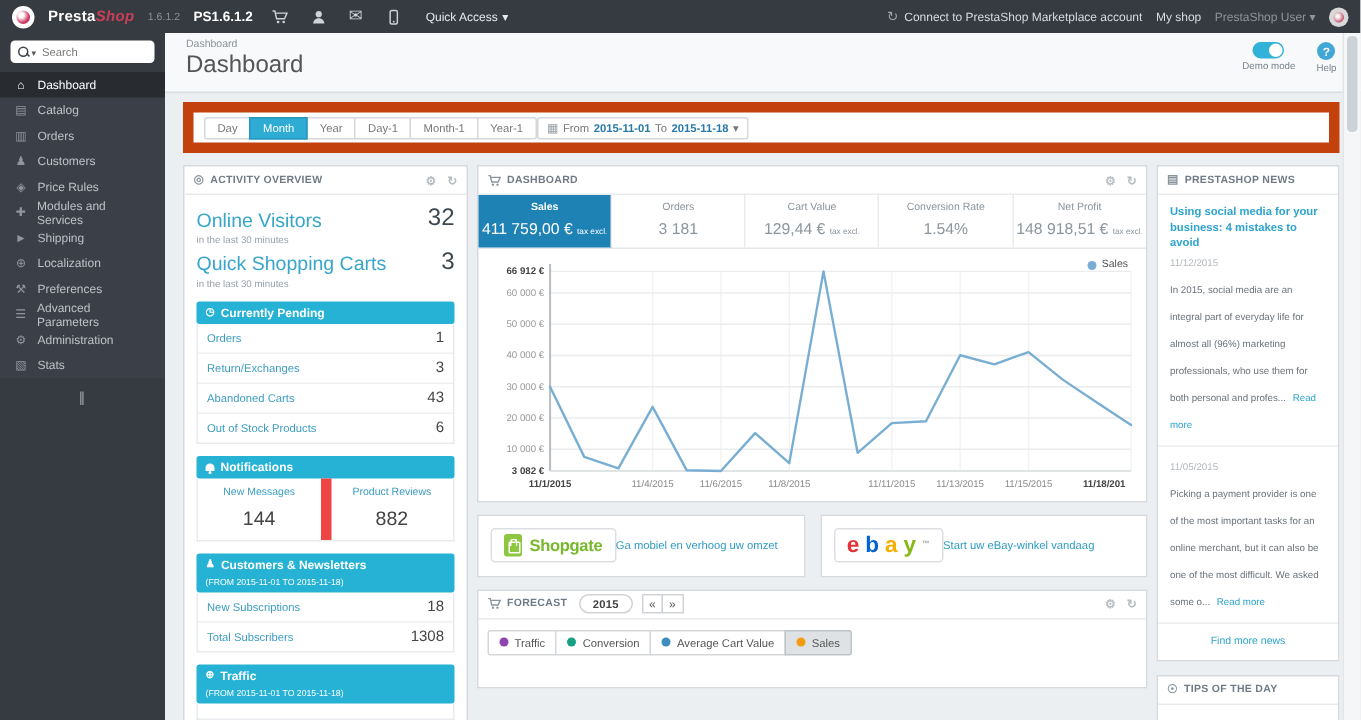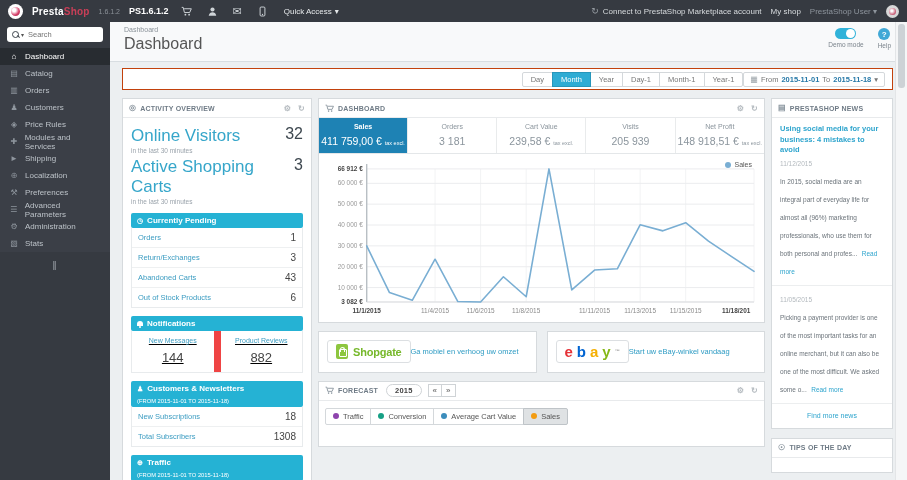--- a/index.html
+++ b/index.html
@@ -8,21 +8,21 @@
   .flex1{flex:1;}
   a{text-decoration:none;cursor:pointer;}
   button{font-family:"Liberation Sans",sans-serif;cursor:pointer;}
 
   
   .topbar{height:22px;background:#363a41;display:flex;align-items:center;gap:9px;padding:0 8px;color:#fff;font-size:8px;}
   .logo{width:15px;height:15px;border-radius:50%;background:#fff;position:relative;flex:0 0 auto;}
   .logo::after{content:"";position:absolute;left:3px;top:3px;width:9px;height:9px;border-radius:50%;
                background:radial-gradient(circle at 35% 35%,#fff 20%,#d53d67 60%,#8e2f4e 100%);}
   .brand{font-size:10px;font-weight:bold;letter-spacing:.2px;}
-  .brand .b2{color:#c93f58;}
+  .brand .b2{color:#c93f58;font-style:italic;}
   .ver{color:#8b9198;font-size:7px;}
   .verbadge{font-weight:bold;font-size:9px;}
   .tb-ico{display:inline-flex;align-items:center;margin:0 3px;}
   .tb-ico svg{display:block;}
   .env{color:#cfd4d8;font-size:11px;line-height:1;}
   .qa{background:none;border:none;color:#e6e9eb;font-size:8px;display:flex;gap:3px;padding:0 4px;}
   .tb-link{color:#d7dbde;font-size:8px;display:flex;align-items:center;gap:4px;}
   .tb-link .lk-ico{color:#9aa0a6;font-size:9px;}
   .usermenu{color:#8d949c;font-size:8px;}
   .avatar{width:13px;height:13px;border-radius:50%;background:#d8d8d8;position:relative;overflow:hidden;flex:0 0 auto;}
@@ -51,21 +51,21 @@
   .title{margin:2px 0 0;font-size:16px;font-weight:normal;color:#555;}
   .head-tools{position:absolute;right:16px;top:6px;display:flex;gap:14px;}
   .tool{display:flex;flex-direction:column;align-items:center;gap:2px;}
   .toggle{width:21px;height:11px;border-radius:6px;background:#30b2d9;position:relative;display:inline-block;cursor:pointer;}
   .toggle .knob{position:absolute;right:1px;top:1px;width:9px;height:9px;border-radius:50%;background:#fff;}
   .help-ico{width:12px;height:12px;border-radius:50%;background:#41a8d6;color:#fff;font-size:8px;font-weight:bold;
             display:inline-flex;align-items:center;justify-content:center;cursor:pointer;}
   .tool-lbl{font-size:6.5px;color:#7b848c;}
 
   .content{flex:1;padding:6px 14px 0 12px;overflow:hidden;}
-  .filterbar{background:#fff;border:1px solid #c2410c;height:20px;display:flex;align-items:center;justify-content:flex-end;padding:0 7px;}
+  .filterbar{background:#fff;border:7px solid #c2410c;height:20px;display:flex;align-items:center;justify-content:flex-start;padding:0 7px;}
   .btn-group{display:flex;}
   .btn-group button{font-size:7.5px;color:#777;background:#fff;border:1px solid #d4d8db;margin-left:-1px;padding:2px 8px;}
   .btn-group button:first-child{border-radius:2px 0 0 2px;margin-left:0;}
   .btn-group button:last-child{border-radius:0 2px 2px 0;}
   .btn-group button.active{background:#2eacd4;border-color:#2796bb;color:#fff;position:relative;}
   .date-btn{display:flex;align-items:center;gap:3px;border:1px solid #d4d8db;border-radius:2px;background:#fff;
             font-size:7.5px;color:#777;padding:2px 6px;}
   .date-btn b{color:#2779a8;}
   .cal{color:#98a0a6;font-size:8px;}
 
@@ -73,36 +73,36 @@
   .panel{background:#fff;border:1px solid #d6dadd;}
   .panel-head{display:flex;align-items:center;min-height:16px;padding:1px 6px;border-bottom:1px solid #e8eaec;
               color:#6f7b86;font-size:7px;font-weight:bold;letter-spacing:.2px;gap:4px;}
   .ph-ico{color:#8a959e;font-size:8px;line-height:1;display:inline-flex;}
   .tools{margin-left:auto;display:flex;gap:7px;color:#b6bcc1;font-size:8px;}
   .tools span{cursor:pointer;}
 
   
   .act-body{padding:5px 8px 8px;}
   .metric{display:flex;justify-content:space-between;align-items:flex-start;margin-top:3px;}
-  .metric .m-l{color:#36a6ca;font-size:17px;}
+  .metric .m-l{color:#36a6ca;font-size:13px;}
   .metric .m-sub{font-size:6.5px;color:#9aa3ab;margin-top:1px;}
   .metric .m-v{font-size:16px;color:#3d474f;font-weight:300;line-height:1;}
   .section-head{background:#25b2d4;color:#fff;font-size:8px;font-weight:bold;padding:3px 6px;border-radius:2px;margin-top:8px;
                 display:flex;align-items:center;gap:4px;flex-wrap:wrap;}
   .section-head .sh-sub{flex-basis:100%;font-size:5.8px;font-weight:normal;margin-top:1px;}
   .sh-ico{font-size:7px;line-height:1;}
   .bell{width:6px;height:5px;background:#fff;border-radius:3px 3px 0 0;position:relative;display:inline-block;}
   .bell::after{content:"";position:absolute;left:2px;bottom:-2px;width:2px;height:2px;border-radius:50%;background:#fff;}
   .list{border:1px solid #e8ebed;border-top:none;}
   .list-row{display:flex;justify-content:space-between;align-items:center;padding:4px 6px;border-bottom:1px solid #eef0f1;}
   .list-row:last-child{border-bottom:none;gap:16px;}
   .list-row .lr-l{font-size:7.5px;color:#3d9dc2;}
   .list-row .lr-v{font-size:10px;color:#444;}
   .two-col{display:flex;border:1px solid #e8ebed;border-top:none;text-align:center;}
-  .two-col .cell{flex:1;padding:6px 2px 7px;text-decoration:underline;}
+  .two-col .cell{flex:1;padding:6px 2px 7px;}
   .two-col .cell+.cell{border-left:7px solid #ef4444;}
   .cell .c-l{font-size:7px;color:#3d9dc2;}
   .cell .c-v{font-size:13px;color:#444;margin-top:6px;}
   .ga-row{display:flex;align-items:center;gap:4px;padding:5px 6px;border:1px solid #e8ebed;border-top:none;}
 
   
   .tabs{display:flex;border-bottom:1px solid #e4e7e9;}
   .tab{flex:1;text-align:center;padding:5px 2px 6px;border-right:1px solid #e9ebec;cursor:pointer;}
   .tab:last-child{border-right:none;}
   .t-label{font-size:7px;color:#8b959d;}
@@ -308,21 +308,21 @@
                 <span>↻</span>
               </span>
           </div>
           <div class="act-body">
             <div class="metric">
               <span><span class="m-l">Online Visitors</span>
               <div class="m-sub">in the last 30 minutes</div></span>
               <span class="m-v">32</span>
             </div>
             <div class="metric">
-              <span><span class="m-l">Active Shopping Carts</span>
+              <span><span class="m-l">Quick Shopping Carts</span>
               <div class="m-sub">in the last 30 minutes</div></span>
               <span class="m-v">3</span>
             </div>
 
             <div class="section-head">
               <span class="sh-ico">◷</span>
               <span>Currently Pending</span>
             </div>
             <div class="list">
               <div class="list-row">
@@ -407,25 +407,25 @@
               <div class="tab active">
                   <div class="t-label">Sales</div>
                   <div class="t-value"><span>411 759,00 €</span> <span class="t-suffix">tax excl.</span></div>
                 </div>
               <div class="tab">
                   <div class="t-label">Orders</div>
                   <div class="t-value"><span>3 181</span></div>
                 </div>
               <div class="tab">
                   <div class="t-label">Cart Value</div>
-                  <div class="t-value"><span>239,58 €</span> <span class="t-suffix">tax excl.</span></div>
+                  <div class="t-value"><span>129,44 €</span> <span class="t-suffix">tax excl.</span></div>
                 </div>
               <div class="tab">
-                  <div class="t-label">Visits</div>
-                  <div class="t-value"><span>205 939</span></div>
+                  <div class="t-label">Conversion Rate</div>
+                  <div class="t-value"><span>1.54%</span></div>
                 </div>
               <div class="tab">
                   <div class="t-label">Net Profit</div>
                   <div class="t-value"><span>148 918,51 €</span> <span class="t-suffix">tax excl.</span></div>
                 </div>
             </div>
             <div class="chart-wrap">
               <svg class="chart-svg" viewBox="0 0 440 166" preserveAspectRatio="none">
                   <line x1="44" y1="12" x2="44" y2="146" stroke="#f2f3f4" stroke-width="1"></line>
                   <line x1="112.82352941176471" y1="12" x2="112.82352941176471" y2="146" stroke="#f2f3f4" stroke-width="1"></line>

